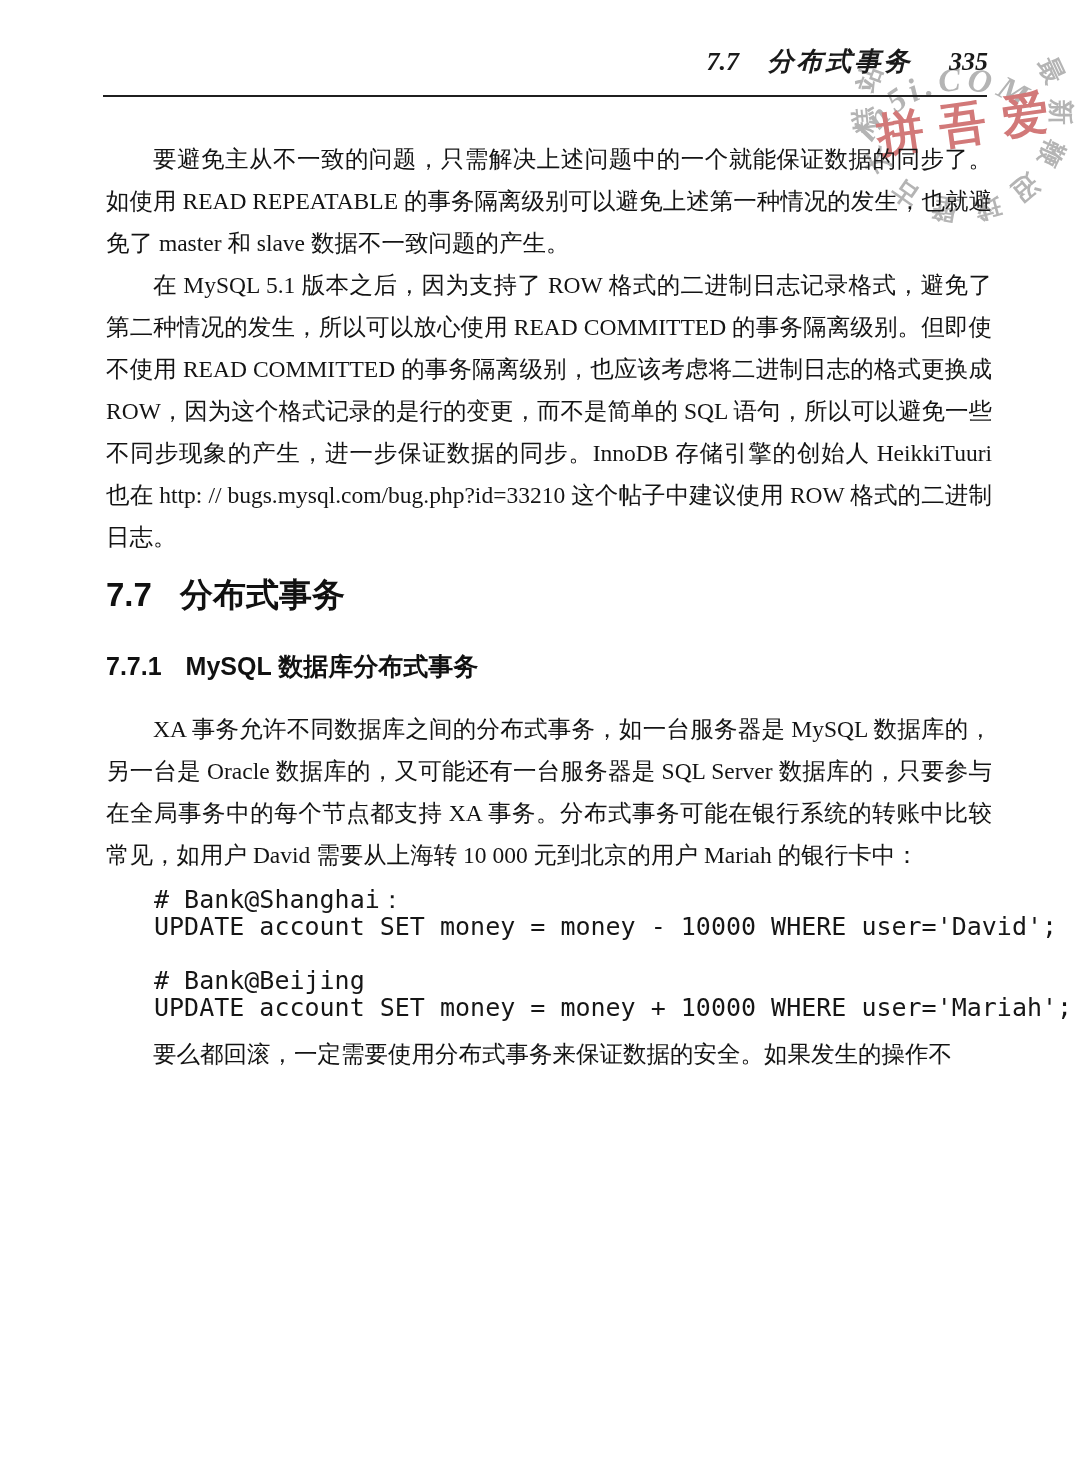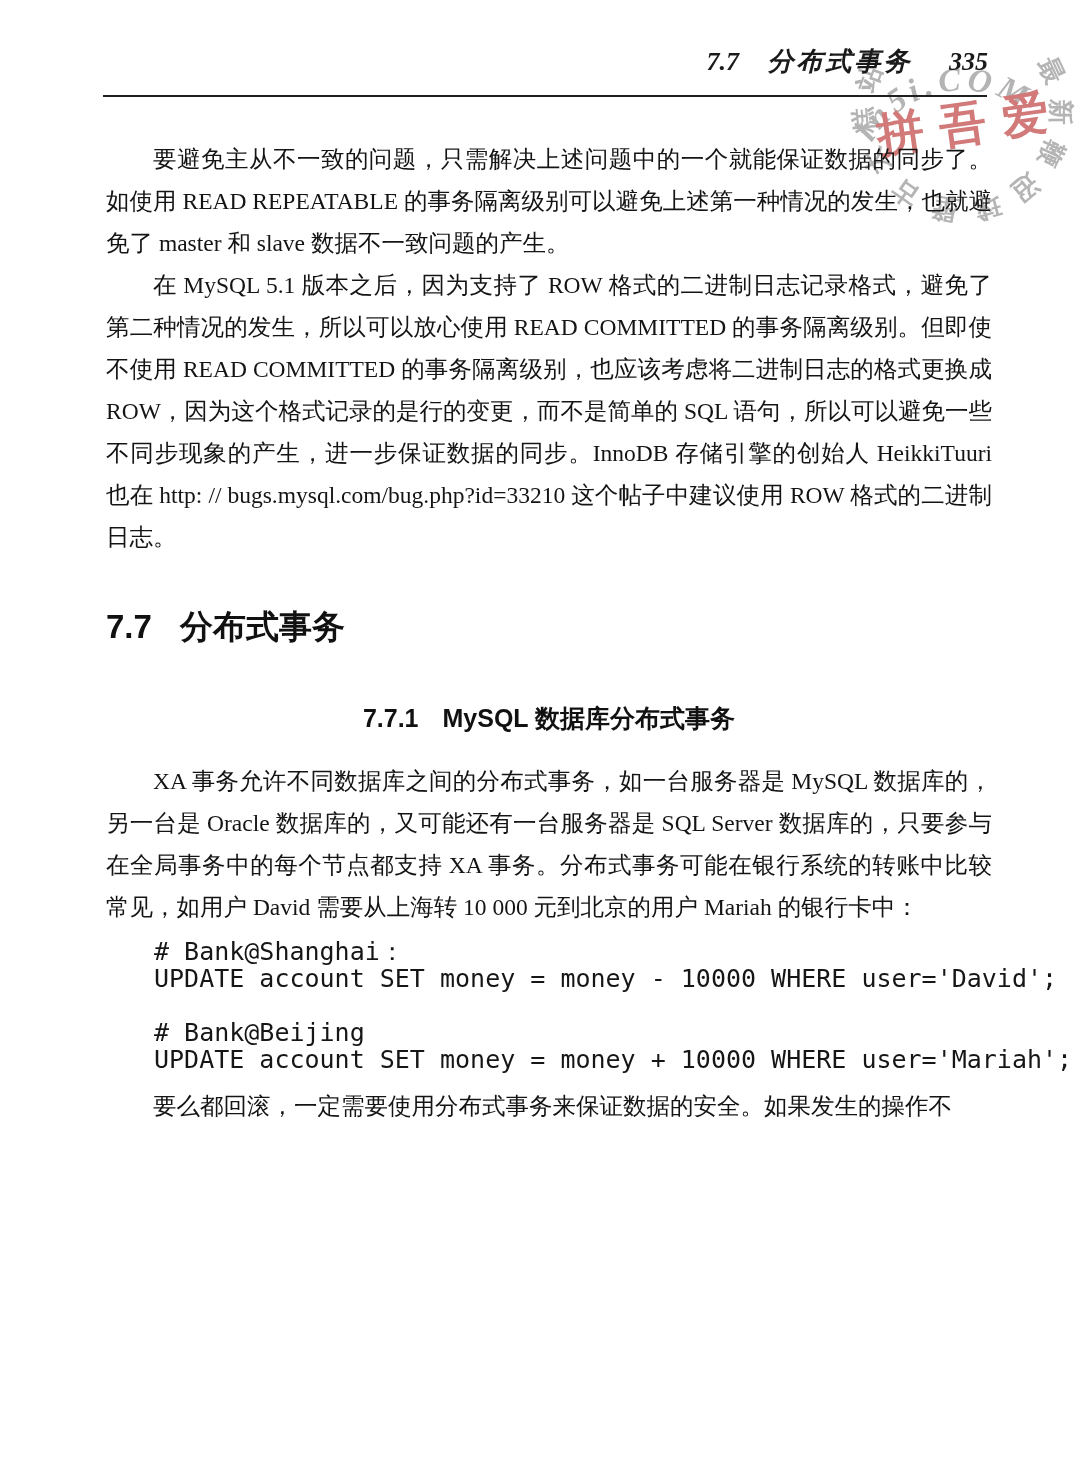--- a/index.html
+++ b/index.html
@@ -49,34 +49,34 @@
     line-height: 42px;
     text-align: justify;
     text-indent: 2em;
     color: #141414;
   }
   .h1 {
     font-family: "Liberation Sans", "DejaVu Sans", sans-serif;
     font-weight: 700;
     font-size: 33px;
     line-height: 42px;
-    margin-top: 48px;
+    margin-top: 16px;
     color: #111;
   }
   .h1 .hnum { margin-right: 28px; }
   .h2 {
     font-family: "Liberation Sans", "DejaVu Sans", sans-serif;
     font-weight: 700;
     font-size: 25px;
     line-height: 32px;
     margin-top: 34px;
     color: #111;
   }
   .h2 .hnum { margin-right: 24px; }
-  .h1 + .h2 { margin-top: 54px; text-align: center; }
+  .h1 + .h2 { margin-top: 34px; }
   .h2 + .para { margin-top: 26px; }
   .code {
     font-family: "DejaVu Sans Mono", "Liberation Mono", monospace;
     font-size: 25px;
     line-height: 27px;
     margin: 10px 0 12px 48px;
     white-space: pre;
     color: #161616;
   }
 </style>

